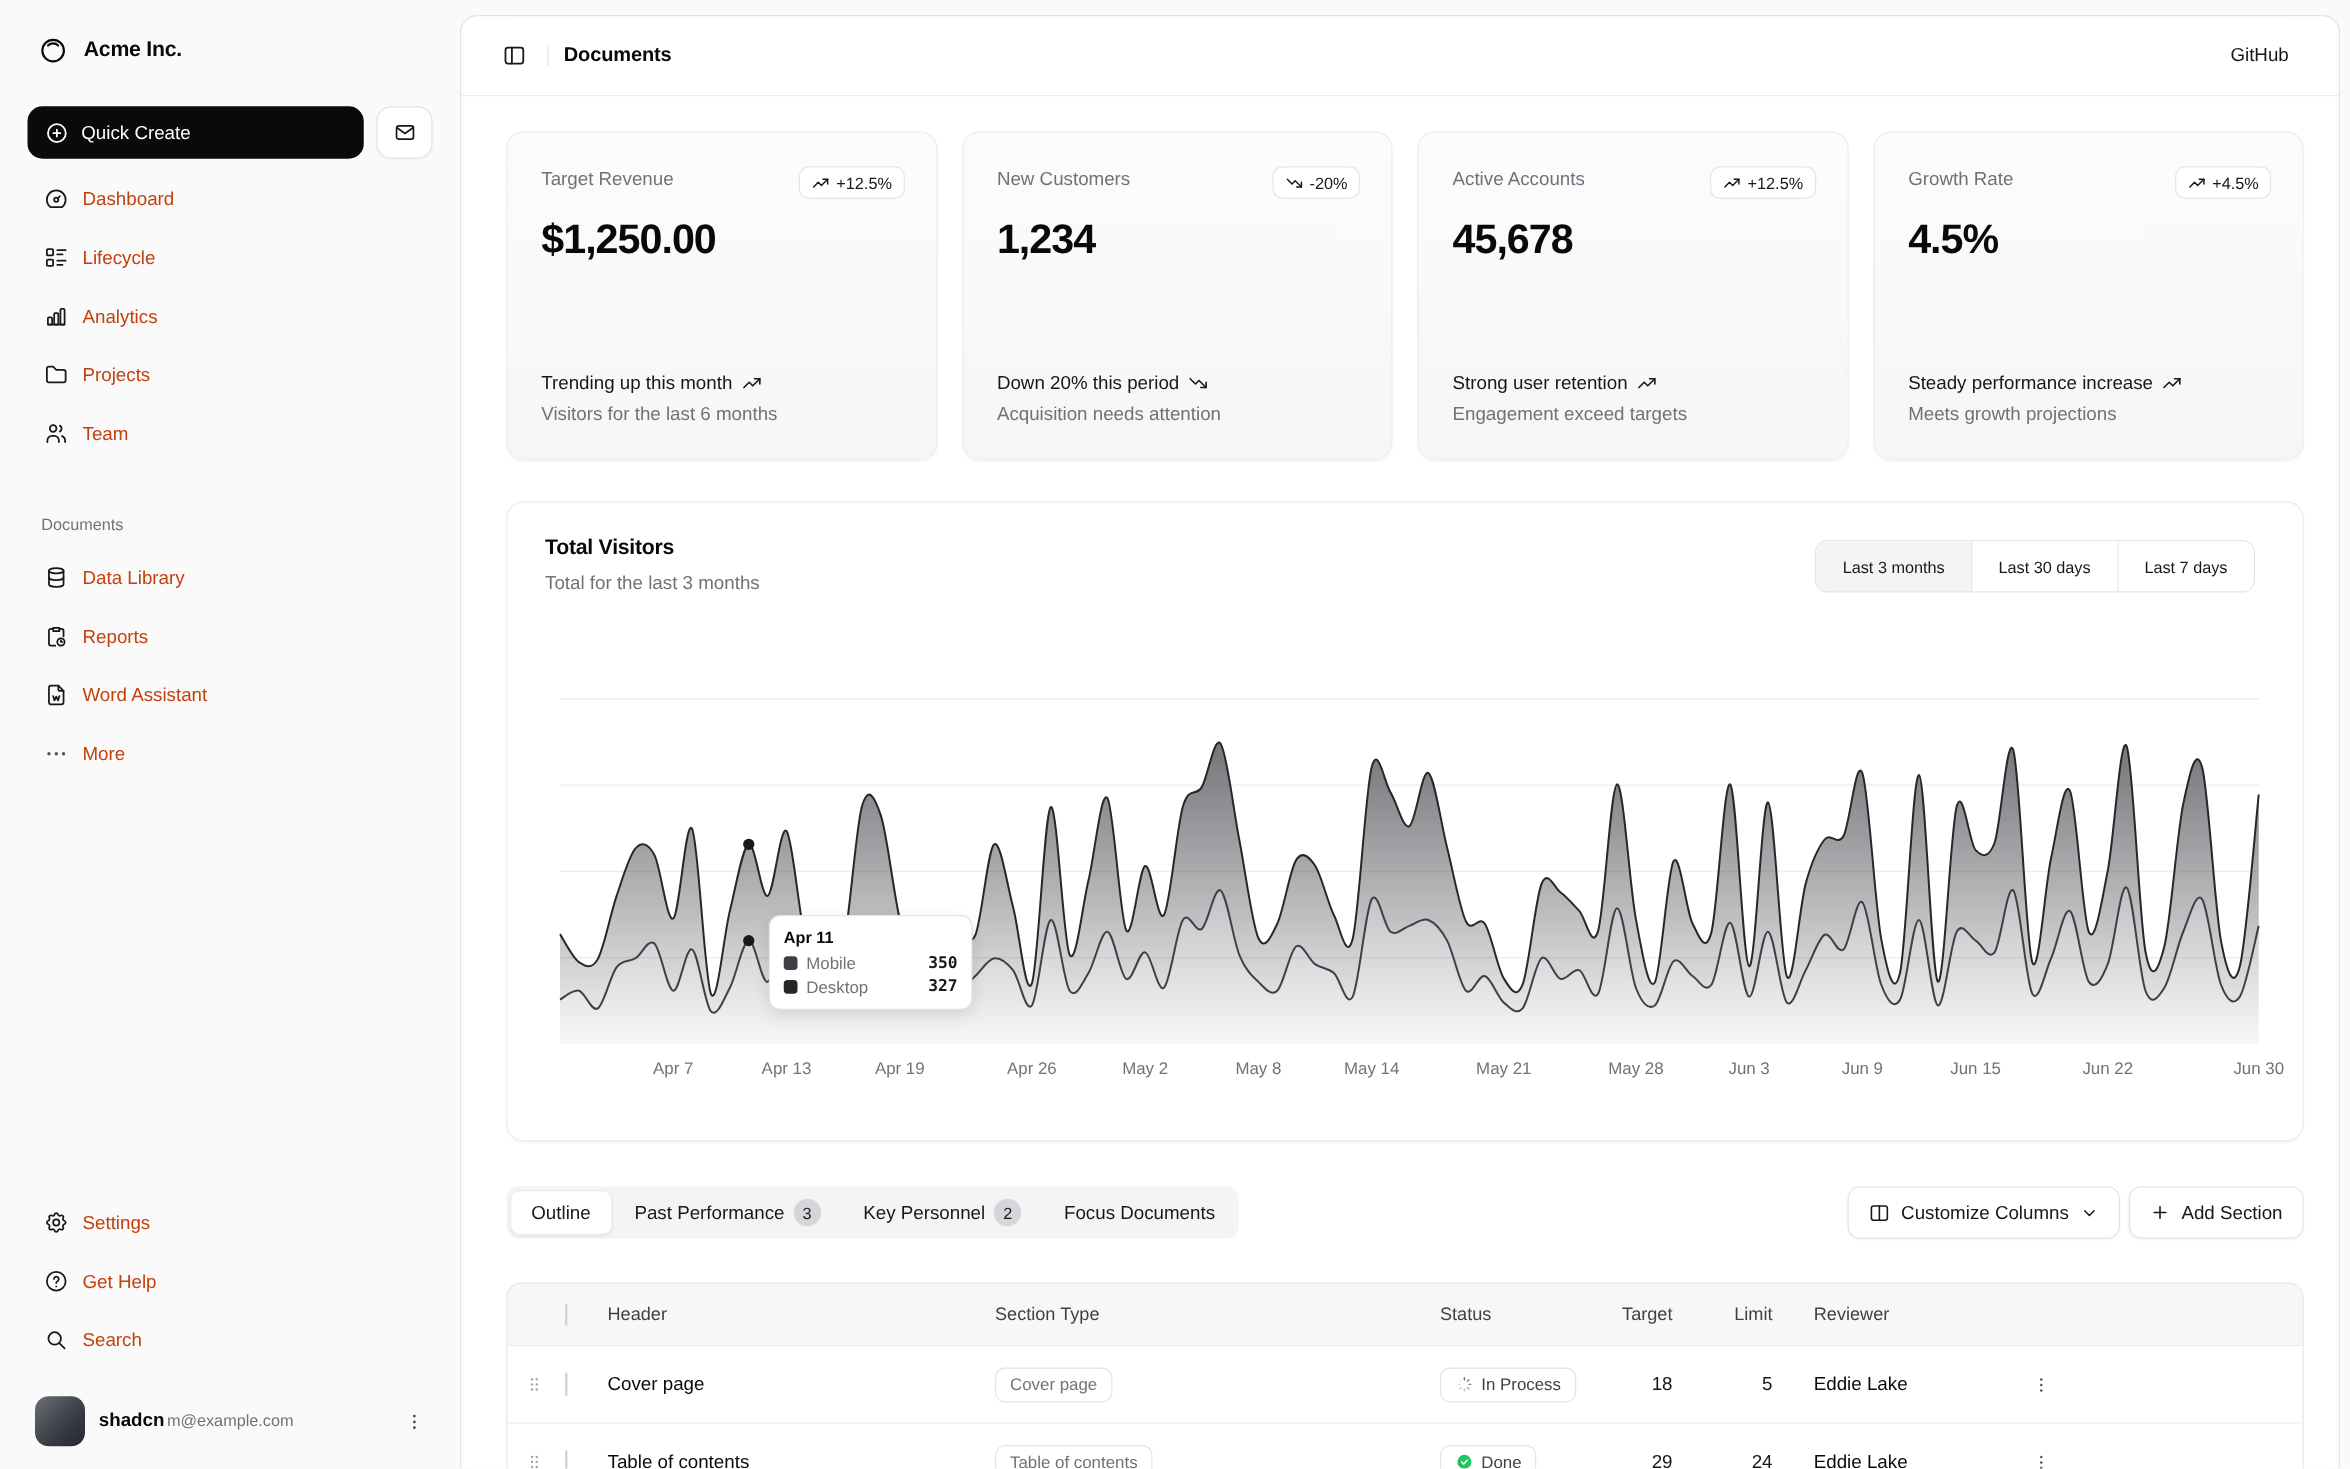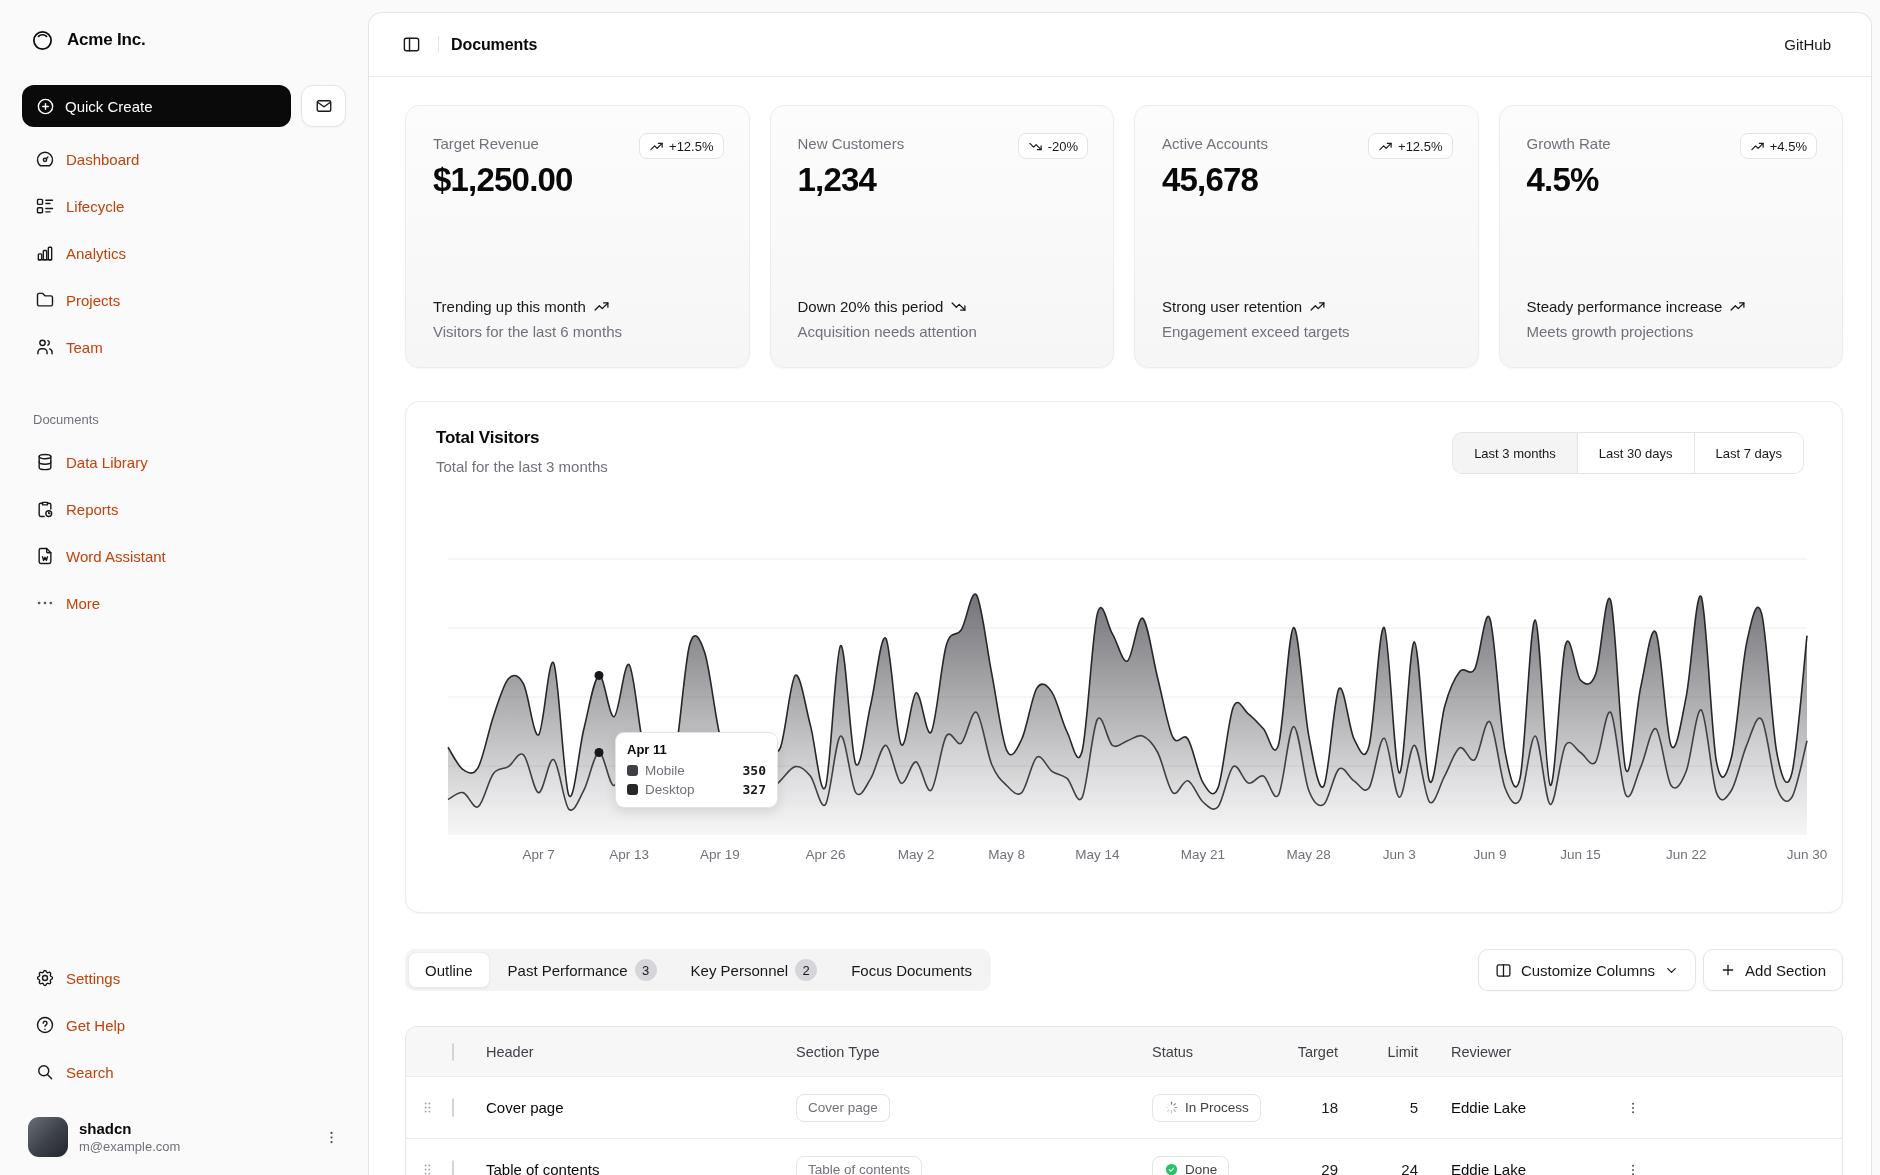--- a/index.html
+++ b/index.html
@@ -14,21 +14,21 @@
   .qc-row { display:flex; align-items:center; gap:10px; margin-top:25px; }
   .qc-btn { flex:1; height:42px; background:#0a0a0a; color:#fff; border:none; border-radius:12px; display:flex; align-items:center; gap:10px; padding:0 14px; font-size:15px; font-weight:500; font-family:inherit; cursor:pointer; }
   .mail-btn { width:45px; height:42px; background:#fff; border:1px solid #e4e4e7; border-radius:12px; display:flex; align-items:center; justify-content:center; cursor:pointer; box-shadow:0 1px 2px rgba(0,0,0,.04); }
   .nav { display:flex; flex-direction:column; gap:9px; margin-top:13px; }
   .nav-item { display:flex; align-items:center; gap:11px; height:38px; padding:0 13px; border-radius:10px; font-size:15px; color:#c2410c; cursor:pointer; }
   .group-label { margin-top:44px; padding-left:11px; font-size:13px; color:#71717a; height:20px; line-height:20px; }
   .nav.docs { margin-top:13px; }
   .nav.secondary { margin-top:auto; }
   .user-row { display:flex; align-items:center; gap:11px; margin-top:22px; padding:4px 6px; border-radius:12px; position:relative; cursor:pointer; }
   .avatar { width:40px; height:40px; border-radius:11px; background:linear-gradient(135deg,#6b6f76 0%,#3c4047 55%,#23262b 100%); flex-shrink:0; }
-  .user-meta { display:flex; flex-direction:column; gap:2px; }
+  .user-meta { display:flex; gap:2px; }
   .user-name { font-size:15px; font-weight:600; line-height:16px; }
   .user-email { font-size:13px; color:#71717a; line-height:15px; }
   .user-dots { margin-left:auto; color:#3f3f46; }
   .icon { display:inline-flex; align-items:center; justify-content:center; flex-shrink:0; }
   .icon svg { display:block; }
 
   
   .main { position:absolute; left:368px; top:12px; width:1504px; height:1163px; background:#fff; border:1px solid #e4e4e7; border-bottom:none; border-radius:14px 14px 0 0; overflow:hidden; }
   .topbar { height:64px; display:flex; align-items:center; padding:0 40px 0 25px; border-bottom:1px solid #ececee; }
   .panel-btn { width:34px; height:34px; border:none; background:transparent; border-radius:8px; display:flex; align-items:center; justify-content:center; cursor:pointer; color:#18181b; }
@@ -37,21 +37,21 @@
   .github-link { margin-left:auto; font-size:15px; font-weight:500; color:#18181b; text-decoration:none; cursor:pointer; }
 
   .content { padding:0 28px 0 36px; }
 
   
   .cards-row { margin-top:28px; display:grid; grid-template-columns:repeat(4,1fr); gap:20px; height:263px; }
   .stat-card { background:linear-gradient(to top, #f6f6f7, #fcfcfd); border:1px solid #ececee; border-radius:14px; box-shadow:0 1px 2px rgba(0,0,0,.04); padding:27px 25px 27px 27px; display:flex; flex-direction:column; }
   .stat-top { display:flex; align-items:flex-start; justify-content:space-between; }
   .stat-title { font-size:15px; color:#71717a; padding-top:2px; }
   .badge-pill { display:inline-flex; align-items:center; gap:5px; height:26px; padding:0 9px; border:1px solid #e4e4e7; border-radius:8px; background:#fff; font-size:13px; color:#18181b; }
-  .stat-value { margin-top:2px; font-size:33px; font-weight:600; letter-spacing:-0.8px; color:#09090b; }
+  .stat-value { margin-top:13px; font-size:33px; font-weight:600; letter-spacing:-0.8px; color:#09090b; }
   .stat-footer { margin-top:auto; }
   .stat-footer .main-line { display:flex; align-items:center; flex-wrap:wrap; column-gap:7px; font-size:15px; font-weight:500; color:#18181b; line-height:21px; }
   .stat-footer .sub-line { margin-top:6px; font-size:15px; color:#71717a; }
 
   
   .chart-card { position:relative; margin-top:33px; height:512px; border:1px solid #ececee; border-radius:14px; background:#fff; box-shadow:0 1px 2px rgba(0,0,0,.04); }
   .chart-title { position:absolute; left:30px; top:26px; font-size:17px; font-weight:700; letter-spacing:-0.2px; }
   .chart-subtitle { position:absolute; left:30px; top:56px; font-size:15px; color:#71717a; }
   .range-toggle { position:absolute; right:38px; top:30px; display:flex; border:1px solid #e4e4e7; border-radius:10px; overflow:hidden; background:#fff; }
   .range-btn { height:40px; padding:0 21px; display:flex; align-items:center; font-size:13px; color:#18181b; background:#fff; border:none; border-right:1px solid #e4e4e7; cursor:pointer; font-family:inherit; }

